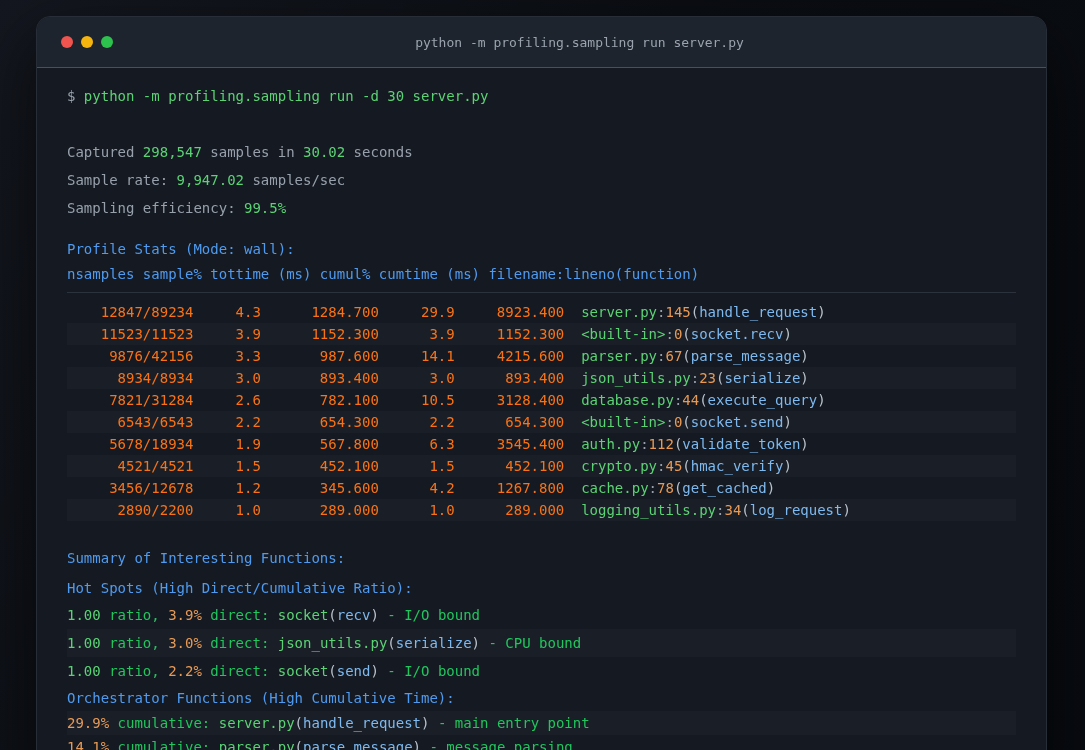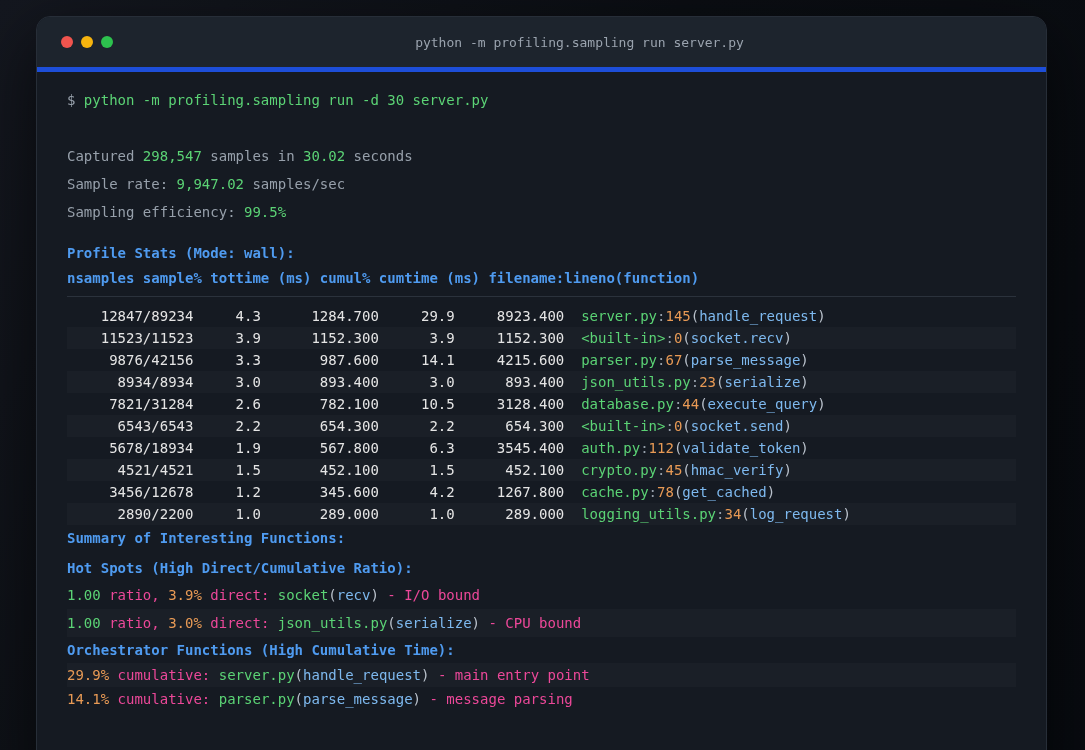--- a/index.html
+++ b/index.html
@@ -2,46 +2,46 @@
 <html><head>
 <meta charset="utf-8">
 <style>
   html,body{margin:0;padding:0}
   .stage{position:relative;width:1085px;height:750px;overflow:hidden;
     background:linear-gradient(120deg,#14171f 0%,#0b0e13 45%,#080b10 100%)}
   .window{position:absolute;left:36px;top:16px;width:1009px;height:770px;
     background:#151a22;border:1px solid #272e38;border-radius:14px;
     box-shadow:0 24px 70px rgba(0,0,0,.6);overflow:hidden}
   .titlebar{height:50px;display:flex;align-items:center;background:#1d242d;
-    border-bottom:5px solid #1d4ed8}
+    border-bottom:1px solid #1d4ed8}
   .lights{display:flex;gap:8px;padding-left:24px;width:76px;flex:0 0 auto}
   .light{width:12px;height:12px;border-radius:50%;display:inline-block}
   .light.red{background:#f0544e}
   .light.yellow{background:#f6b40e}
   .light.green{background:#2dc24e}
   .title{flex:1;text-align:center;font:13px "DejaVu Sans Mono",monospace;color:#9aa3ae;
     padding-right:24px}
   .tbody{padding:14px 30px 0;font:14px "DejaVu Sans Mono",monospace;color:#c2cad3}
   .line{white-space:pre;line-height:28px}
   .muted{color:#97a0ab}
-  .plain{color:#ec4899}
-  .cells{color:#e5e5e5}
+  .plain{color:#22c55e}
+  .cells{color:#f97316}
   .green{color:#5bd375}
   .orange{color:#e89a55}
   .func{color:#7eb9ef}
   .paren{color:#b9c1cb}
   .bold{font-weight:normal}
-  .heading{color:#4f9bf0;font-weight:bold}
+  .heading{color:#4f9bf0;font-weight:normal}
   .meta1{margin-top:28px}
   .ph{margin-top:14px;line-height:26px}
   .cols{line-height:24px}
   .rule{height:1px;background:#2b323c;margin:6px 0 8px}
   .rowlist .line{line-height:22px}
   .rowlist .line:nth-child(even){background:rgba(255,255,255,.025)}
-  .summary-h{line-height:26px}
+  .summary-h{margin-top:24px;line-height:26px}
   .hot-h{margin-top:4px;line-height:26px}
   .hotlist .line{line-height:28px}
   .hotlist .line:nth-child(even){background:rgba(255,255,255,.025)}
   .orch-h{line-height:26px}
   .orchlist .line{line-height:24px}
   .orchlist .line:nth-child(odd){background:rgba(255,255,255,.025)}
 </style>
 </head>
 <body>
 
@@ -83,20 +83,21 @@
           <div class="line"><span class="cells">     3456/12678     1.2       345.600      4.2     1267.800  </span><span class="green">cache.py</span><span class="muted">:</span><span class="orange">78</span><span class="paren">(</span><span class="func">get_cached</span><span class="paren">)</span></div>
           <div class="line"><span class="cells">      2890/2200     1.0       289.000      1.0      289.000  </span><span class="green">logging_utils.py</span><span class="muted">:</span><span class="orange">34</span><span class="paren">(</span><span class="func">log_request</span><span class="paren">)</span></div>
         </div>
 
       <div class="line heading summary-h">Summary of Interesting Functions:</div>
 
       <div class="line heading hot-h">Hot Spots (High Direct/Cumulative Ratio):</div>
       <div class="hotlist">
           <div class="line"><span class="green">1.00</span><span class="plain"> ratio, </span><span class="orange">3.9%</span><span class="plain"> direct: </span><span class="green">socket</span><span class="paren">(</span><span class="func">recv</span><span class="paren">)</span><span class="plain"> - I/O bound</span></div>
           <div class="line"><span class="green">1.00</span><span class="plain"> ratio, </span><span class="orange">3.0%</span><span class="plain"> direct: </span><span class="green">json_utils.py</span><span class="paren">(</span><span class="func">serialize</span><span class="paren">)</span><span class="plain"> - CPU bound</span></div>
+          <div class="line"><span class="green">1.00</span><span class="plain"> ratio, </span><span class="orange">2.2%</span><span class="plain"> direct: </span><span class="green">socket</span><span class="paren">(</span><span class="func">send</span><span class="paren">)</span><span class="plain"> - I/O bound</span></div>
         </div>
 
       <div class="line heading orch-h">Orchestrator Functions (High Cumulative Time):</div>
       <div class="orchlist">
           <div class="line"><span class="orange">29.9%</span><span class="plain"> cumulative: </span><span class="green">server.py</span><span class="paren">(</span><span class="func">handle_request</span><span class="paren">)</span><span class="plain"> - main entry point</span></div>
           <div class="line"><span class="orange">14.1%</span><span class="plain"> cumulative: </span><span class="green">parser.py</span><span class="paren">(</span><span class="func">parse_message</span><span class="paren">)</span><span class="plain"> - message parsing</span></div>
         </div>
 
     </div>
   </div>

